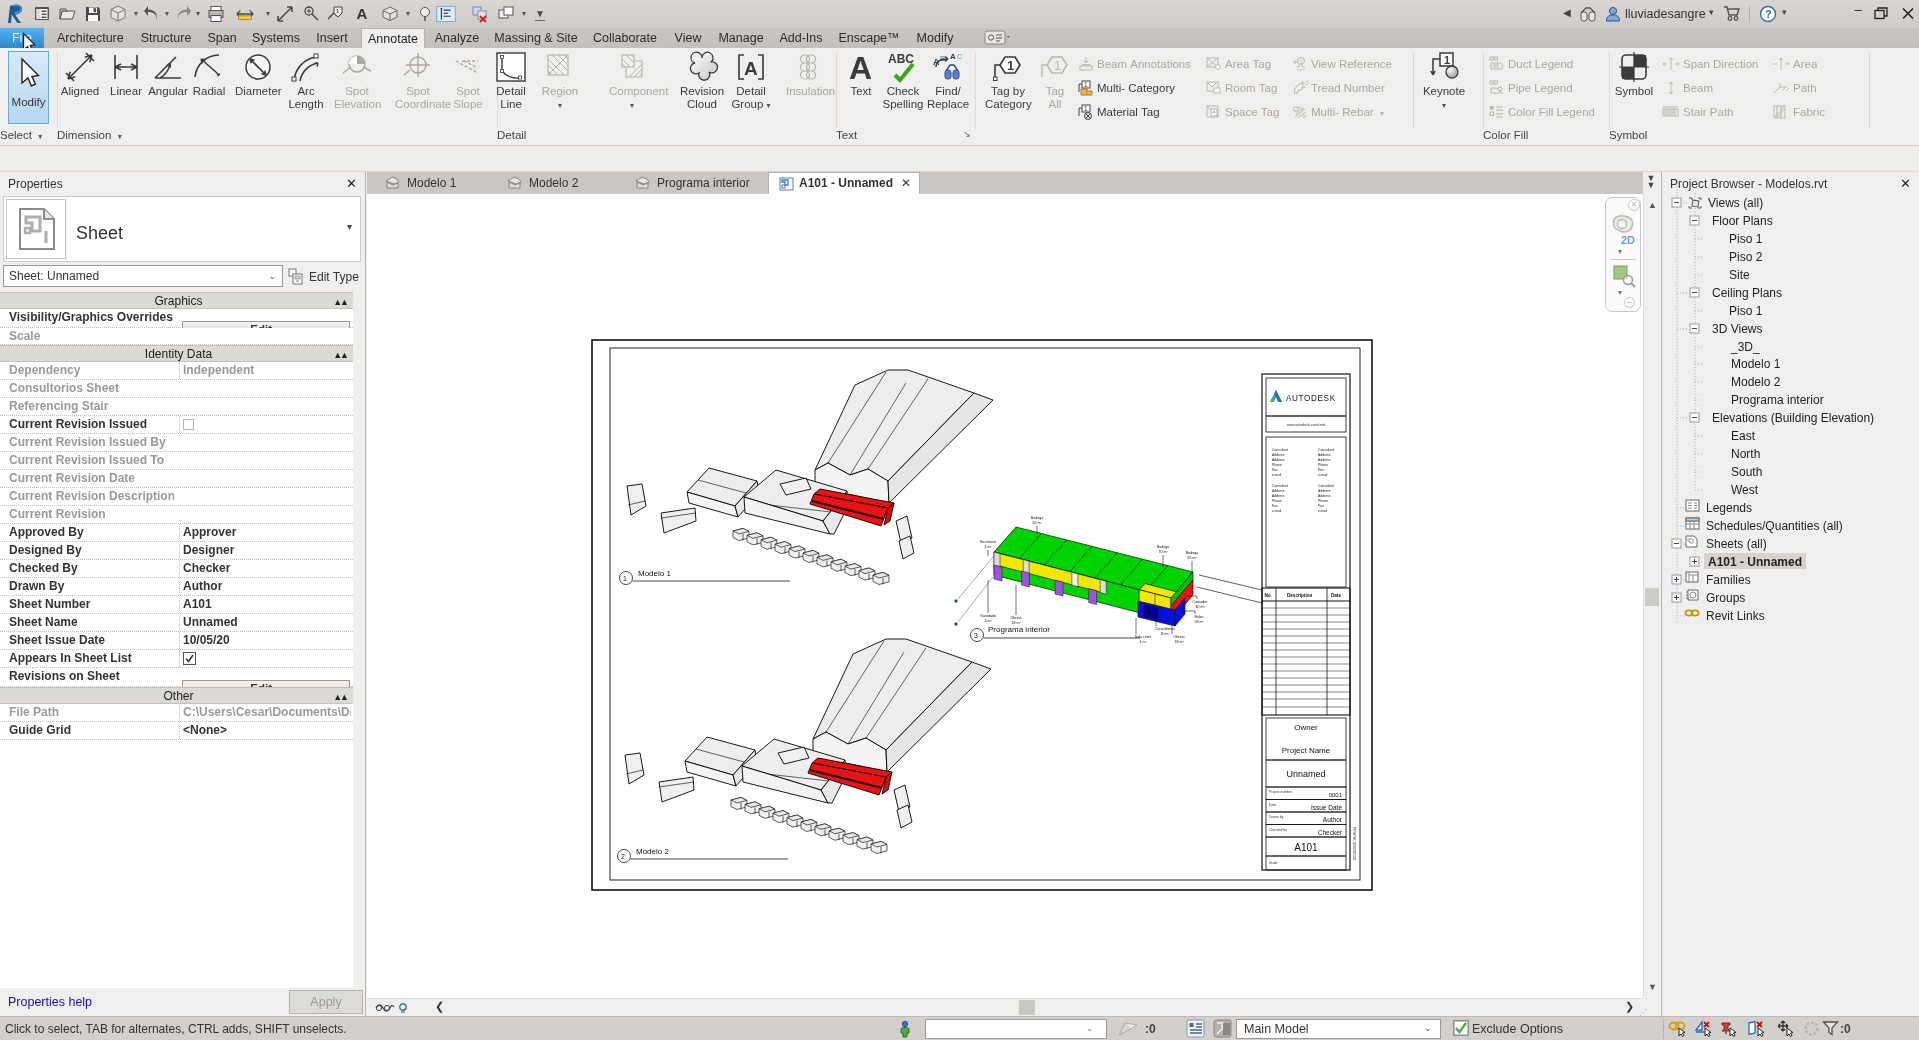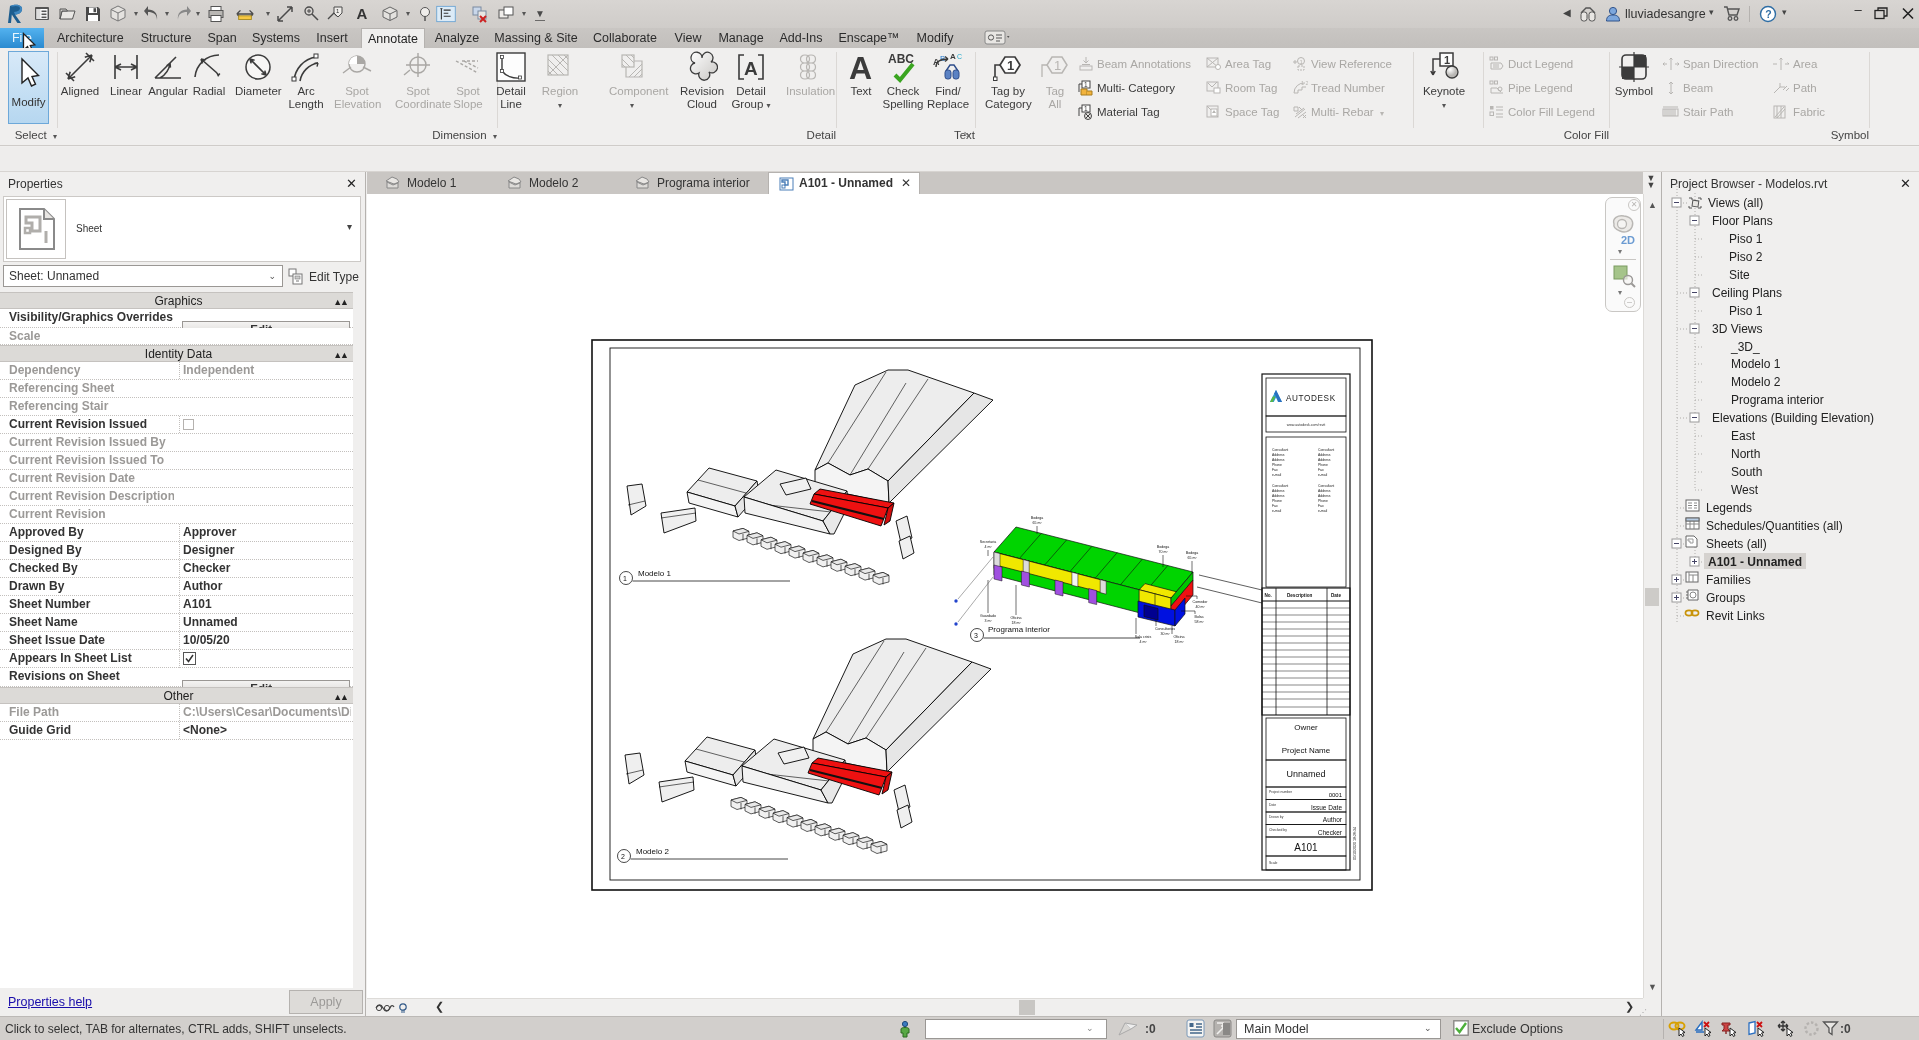--- a/index.html
+++ b/index.html
@@ -14,21 +14,21 @@
 .qicon { position:absolute; top:0; width:20px; height:20px; color:#4d4d4d; font-size:14px; text-align:center; line-height:20px; }
 .qsep { position:absolute; top:2px; width:1px; height:16px; background:#b5b2af; }
 
 #tabrow { position:absolute; left:0; top:28px; width:1919px; height:20px; background:linear-gradient(#c9c6c3,#c2bfbc); }
 .rtab { position:absolute; top:0; height:20px; line-height:20px; font-size:12.5px; color:#2b2b2b; text-align:center; }
 #filetab { position:absolute; left:0; top:0; width:44px; height:20px; background:linear-gradient(#53b2ef,#2a8ad0); color:#eaf5fd; text-align:center; line-height:20px; font-size:12.5px; }
 #activetab { position:absolute; left:361px; top:0; width:64px; height:20px; background:#f0efee; border:1px solid #b5b2af; border-bottom:none; line-height:20px; text-align:center; font-size:12.5px; color:#222; }
 
 #ribbon { position:absolute; left:0; top:48px; width:1919px; height:98px; background:#f0efee; border-bottom:1px solid #cfccc9; }
 .rsep { position:absolute; top:4px; width:1px; height:76px; background:#dbd8d5; }
-.plabel { position:absolute; top:79px; height:17px; font-size:11.5px; color:#444; text-align:right; line-height:17px; }
+.plabel { position:absolute; top:79px; height:17px; font-size:11.5px; color:#444; text-align:left; line-height:17px; }
 .bigbtn { position:absolute; top:3px; width:46px; text-align:center; }
 .bigbtn .bicon { display:block; margin:0 auto; width:32px; height:32px; }
 .bigbtn .blab { display:block; margin-top:2px; font-size:11.5px; line-height:13px; color:#3b3b3b; }
 .gray, .gray .blab { color:#a9a7a4 !important; }
 .smallbtn { position:absolute; height:17px; font-size:11.5px; color:#3b3b3b; line-height:17px; white-space:nowrap; }
 .smallbtn svg { vertical-align:-4px; margin-right:3px; }
 .caret { font-size:8px; color:#555; }
 
 #optionsbar { position:absolute; left:0; top:147px; width:1919px; height:25px; background:#eeedec; border-bottom:1px solid #d7d4d1; }
 
@@ -511,21 +511,21 @@
       </div>
     <div id="typesel">
       <div class="abs" style="left:2px;top:2px;width:60px;height:60px;border:1px solid #c5c2bf;background:#fff"></div>
       <svg class="abs" style="left:14px;top:10px" width="38" height="44" viewBox="0 0 38 44">
           <path d="M2 2 L26 2 L36 12 L36 42 L2 42 Z" fill="#fff" stroke="#8a8a8a" stroke-width="2"></path>
           <path d="M26 2 L26 12 L36 12" fill="#e8e6e3" stroke="#8a8a8a" stroke-width="2"></path>
           <path d="M8 10 L22 10 L22 24 L14 24 L14 16 L8 16 Z" fill="none" stroke="#b0aeab" stroke-width="3"></path>
           <rect x="7" y="21" width="5" height="5" fill="none" stroke="#b0aeab" stroke-width="2.5"></rect>
           <path d="M28 24 L28 36" stroke="#b0aeab" stroke-width="3"></path>
         </svg>
-      <div class="abs" style="left:72px;top:26px;font-size:10px">Sheet</div>
+      <div class="abs" style="left:72px;top:26px;font-size:18px">Sheet</div>
       <div class="abs" style="right:8px;top:24px;font-size:10px;color:#444">▾</div>
     </div>
     <div id="combo">Sheet: Unnamed<span style="position:absolute;right:6px;top:0;font-size:9px;color:#555">⌄</span></div>
     <svg class="abs" style="left:288px;top:96px" width="17" height="17" viewBox="0 0 17 17">
         <rect x="1" y="1" width="7" height="7" fill="#fff" stroke="#777"></rect>
         <rect x="5" y="6" width="9" height="10" fill="#fff" stroke="#777"></rect>
         <rect x="7" y="8" width="5" height="3" fill="#ccc" stroke="#777" stroke-width="0.6"></rect>
         <path d="M8 13 l3 0" stroke="#777"></path>
       </svg>
     <div class="abs" style="left:309px;top:98px;font-size:12px">Edit Type</div>
@@ -540,21 +540,21 @@
       <div class="grow" style="height:17px">
           <span class="lab gdis">Scale</span>
           <span class="val"></span>
         </div>
       <div class="ghead">Identity Data<span style="position:absolute;right:6px;top:1px;font-size:9px;letter-spacing:-2px">▲▲</span></div>
       <div class="grow">
           <span class="lab gdis">Dependency</span>
           <span class="val gdis">Independent</span>
         </div>
       <div class="grow">
-          <span class="lab gdis">Referencing Sheet</span>
+          <span class="lab gdis">Consultorios Sheet</span>
           <span class="val"></span>
         </div>
       <div class="grow">
           <span class="lab gdis">Referencing Stair</span>
           <span class="val"></span>
         </div>
       <div class="grow">
           <span class="lab">Current Revision Issued</span>
           <span class="val"><span style="display:inline-block;width:11px;height:11px;border:1px solid #b5b2af;margin-top:3px"></span></span>
         </div>
@@ -623,21 +623,21 @@
           <span class="lab gdis">File Path</span>
           <span class="val gdis">C:\Users\Cesar\Documents\Di...</span>
         </div>
       <div class="grow">
           <span class="lab">Guide Grid</span>
           <span class="val">&lt;None&gt;</span>
         </div>
     </div>
   </div>
   <div id="propsbottom">
-    <div class="abs" style="left:8px;top:7px;color:#1a0dab;text-decoration:underline;font-size:12.5px">Properties help</div>
+    <div class="abs" style="left:8px;top:7px;color:#1a0dab;font-size:12.5px">Properties help</div>
     <div class="abs" style="left:289px;top:2px;width:74px;height:24px;background:#dddbd8;border:1px solid #b5b2af;text-align:center;line-height:22px;font-size:12.5px;color:#9b9997">Apply</div>
   </div>
   <div id="viewtabs">
     <svg class="abs" style="left:18px;top:4px" width="15" height="14" viewBox="0 0 15 14">
         <path d="M1 5 L7 1 L12 3 L14 6 L9 8 Z" fill="#e8e6e3" stroke="#888"></path>
         <path d="M2 6 L2 12 L13 12 L13 7 L8 9 L2 6" fill="#dddbd8" stroke="#888"></path>
       </svg>
     <div class="vtab" style="left:40px">Modelo 1</div>
     <svg class="abs" style="left:140px;top:4px" width="15" height="14" viewBox="0 0 15 14">
         <path d="M1 5 L7 1 L12 3 L14 6 L9 8 Z" fill="#e8e6e3" stroke="#888"></path>

